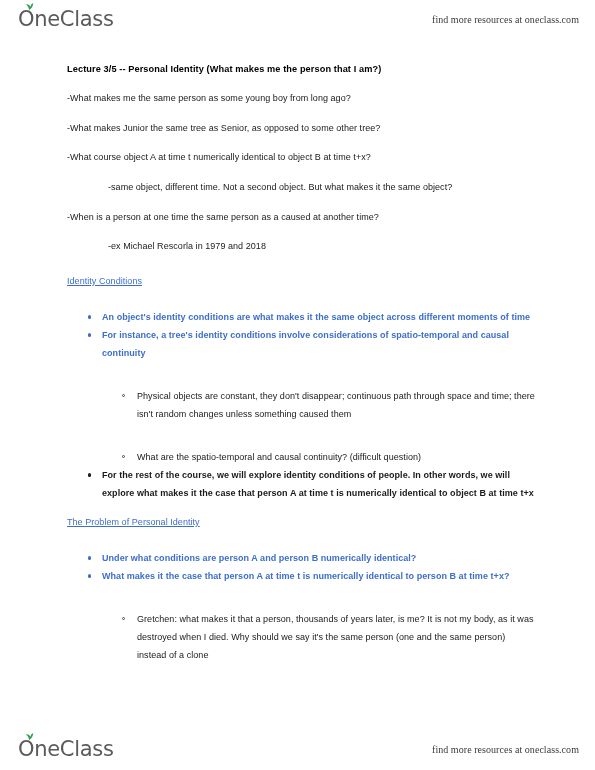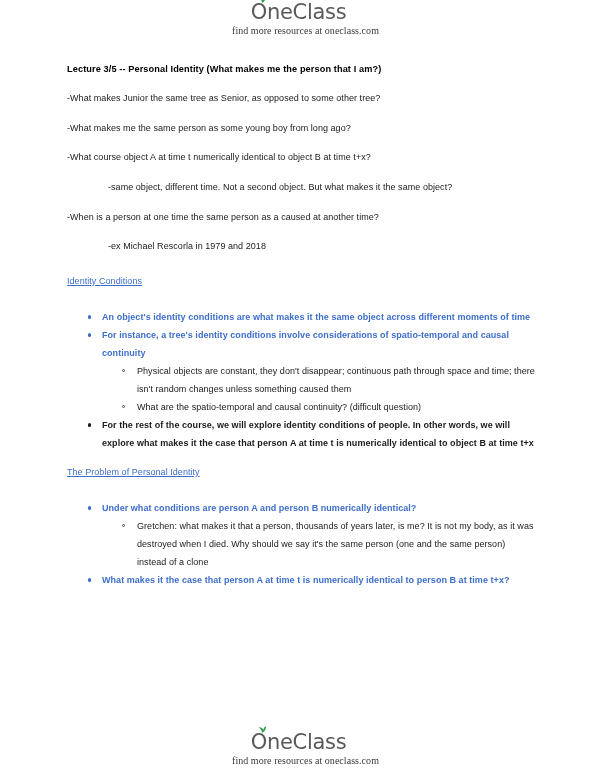--- a/index.html
+++ b/index.html
@@ -21,21 +21,20 @@
   .brand-bar {
     position: absolute;
     left: 0;
     width: 595px;
     height: 34px;
     display: flex;
     align-items: center;
     justify-content: space-between;
     box-sizing: border-box;
     padding: 0 16px 0 18px;
-    flex-direction: column;
   }
   .brand-bar.header { top: 2px; }
   .brand-bar.footer { top: 732px; }
 
   .logo {
     display: flex;
     align-items: baseline;
     position: relative;
     user-select: none;
   }
@@ -117,20 +116,21 @@
     margin: 0 0 0 0;
   }
   li.lvl1-item {
     padding-left: 35px;
     color: #3d6ecb;
     font-weight: bold;
   }
   li.lvl2-item {
     padding-left: 70px;
     color: #1a1a1a;
+    margin-top: 25px;
   }
   li.black { color: #1a1a1a; }
 
   li.lvl1-item::before {
     content: "";
     position: absolute;
     left: 21px;
     top: 7.5px;
     width: 3.4px;
     height: 3.4px;
@@ -163,22 +163,22 @@
       <path d="M4.6 9 C4.2 6.2 3.2 4.2 0.9 2.6 C3.4 2.3 5.2 3.3 6.0 5.2 C6.3 3.4 7.3 2.0 9.2 1.0 C8.9 4.4 7.3 7.2 4.6 9 Z" fill="#2e9e4f"></path>
     </svg>
   </div>
   <div class="resources-text">find more resources at oneclass.com</div>
 </div>
 
 <div class="doc">
 
   <div class="doc-title">Lecture 3/5 -- Personal Identity (What makes me the person that I am?)</div>
 
+  <div class="para">-What makes me the same person as some young boy from long ago?</div>
   <div class="para">-What makes Junior the same tree as Senior, as opposed to some other tree?</div>
-  <div class="para">-What makes me the same person as some young boy from long ago?</div>
   <div class="para">-What course object A at time t numerically identical to object B at time t+x?</div>
   <div class="para indent-1">-same object, different time. Not a second object. But what makes it the same object?</div>
   <div class="para">-When is a person at one time the same person as a caused at another time?</div>
   <div class="para indent-1">-ex Michael Rescorla in 1979 and 2018</div>
 
   <div class="section-head-wrap">
     <span class="section-head">Identity Conditions</span>
   </div>
 
   <ul class="lvl1">
@@ -190,22 +190,22 @@
   </ul>
 
   <div class="spacer-sm"></div>
 
   <div class="section-head-wrap">
     <span class="section-head">The Problem of Personal Identity</span>
   </div>
 
   <ul class="lvl1">
     <li class="item lvl1-item">Under what conditions are person A and person B numerically identical?</li>
+    <li class="item lvl1-item">What makes it the case that person A at time t is numerically identical to person B at time t+x?</li>
     <li class="item lvl2-item">Gretchen: what makes it that a person, thousands of years later, is me? It is not my body, as it was destroyed when I died. Why should we say it's the same person (one and the same person) instead of a clone</li>
-    <li class="item lvl1-item">What makes it the case that person A at time t is numerically identical to person B at time t+x?</li>
   </ul>
 
   <div class="spacer-md"></div>
 
 
 </div>
 
 <div class="brand-bar footer">
   <div class="logo">
     <span class="logo-text">OneClass</span>

